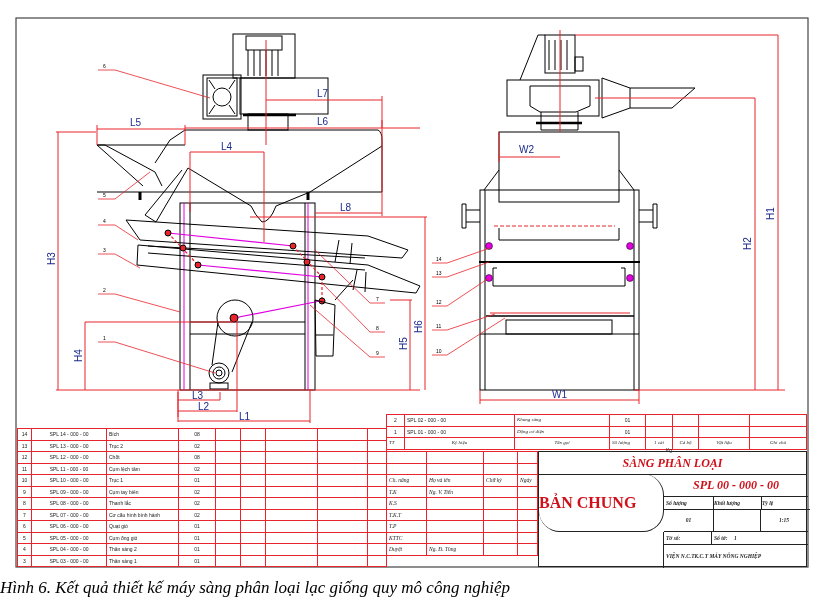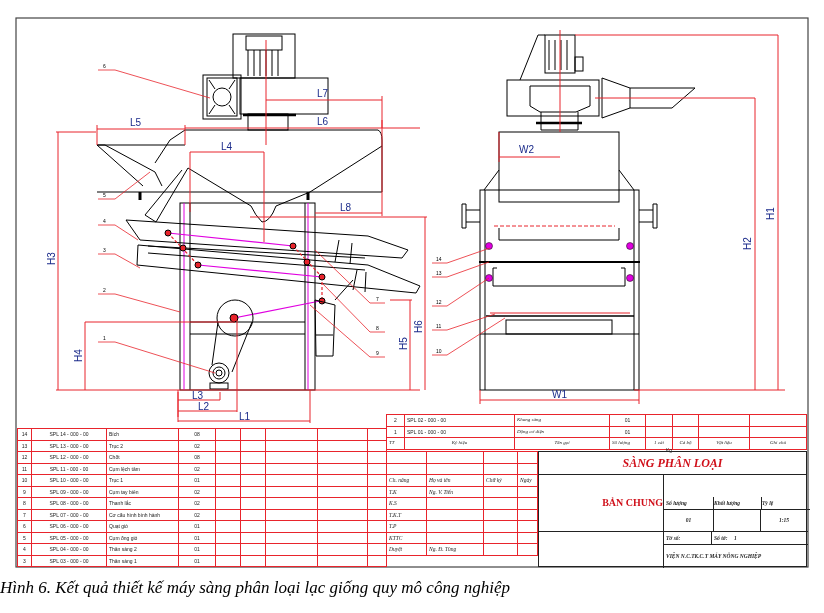--- a/index.html
+++ b/index.html
@@ -470,21 +470,22 @@
         <td class="small">Duyệt</td>
         <td class="small">Ng. Đ. Tùng</td>
         <td class="small"></td>
         <td class="small"></td>
       </tr>
     </tbody>
 </table>
 
 <div style="position:absolute; left:538px; top:451px; width:269px; height:116px; border:1px solid #222; box-sizing:border-box;font-weight:bold;">
   <div style="position:absolute; left:0; top:0; width:100%; height:22px; line-height:22px; border-bottom:1px solid #222; text-align:center; font-family:'Liberation Serif',serif; font-style:italic; font-size:12px; color:#d0101a;">SÀNG PHÂN LOẠI</div>
-  <div style="position:absolute; left:0; top:22px; width:124px; height:57px; line-height:57px; border-right:1px solid #222; border-bottom:1px solid #222; text-align:right; font-family:'Liberation Serif',serif; font-size:10px; color:#d0101a;">BẢN CHUNG</div>
+  <div style="position:absolute; left:0; top:22px; width:124px; height:57px; line-height:57px; border-right:1px solid #222; border-bottom:1px solid #222; text-align:left; font-family:'Liberation Serif',serif; font-size:16px; color:#d0101a;border-radius:21px;">BẢN CHUNG</div>
+  <div style="position:absolute; left:125px; top:22px; width:144px; height:22px; line-height:22px; border-bottom:1px solid #222; text-align:center; font-family:'Liberation Serif',serif; font-style:italic; font-size:12px; color:#d0101a;">SPL 00 - 000 - 00</div>
   <div style="position:absolute; left:125px; top:45px; width:144px; height:34px; border-bottom:1px solid #222; font-family:'Liberation Serif',serif; font-style:italic; font-size:5.5px; color:#222;">
     <div style="position:absolute; left:0; top:0; width:47px; height:12px; border-right:1px solid #222; border-bottom:1px solid #222; padding-left:2px; line-height:12px;">Số lượng</div>
     <div style="position:absolute; left:48px; top:0; width:47px; height:12px; border-right:1px solid #222; border-bottom:1px solid #222; padding-left:2px; line-height:12px;">Khối lượng</div>
     <div style="position:absolute; left:96px; top:0; width:48px; height:12px; border-bottom:1px solid #222; padding-left:2px; line-height:12px;">Tỷ lệ</div>
     <div style="position:absolute; left:0; top:13px; width:49px; height:21px; border-right:1px solid #222; text-align:center; line-height:21px;">01</div>
     <div style="position:absolute; left:48px; top:13px; width:48px; height:21px; border-right:1px solid #222; text-align:center; line-height:21px;"></div>
     <div style="position:absolute; left:96px; top:13px; width:48px; height:21px; text-align:center; line-height:21px;">1:15</div>
   </div>
   <div style="position:absolute; left:0; top:80px; width:124px; height:36px; border-right:1px solid #222;"></div>
   <div style="position:absolute; left:125px; top:80px; width:144px; height:12px; border-bottom:1px solid #222; font-family:'Liberation Serif',serif; font-style:italic; font-size:5.5px; color:#222; line-height:12px;">

